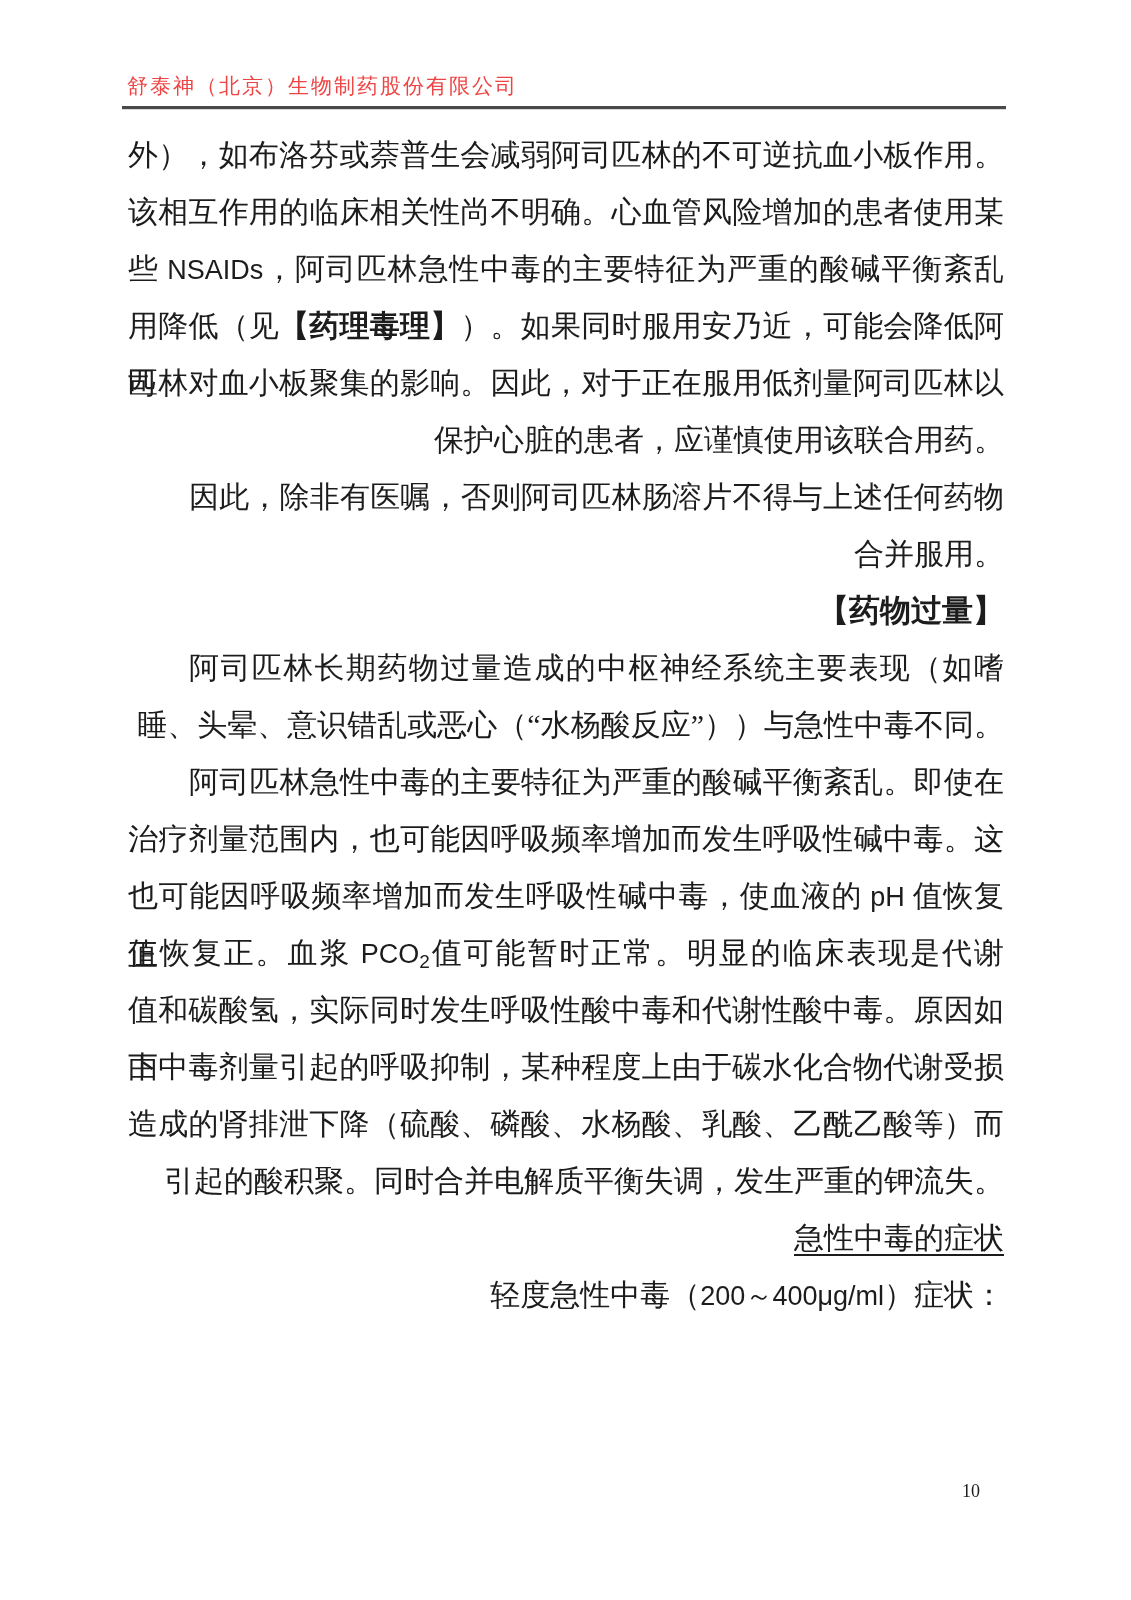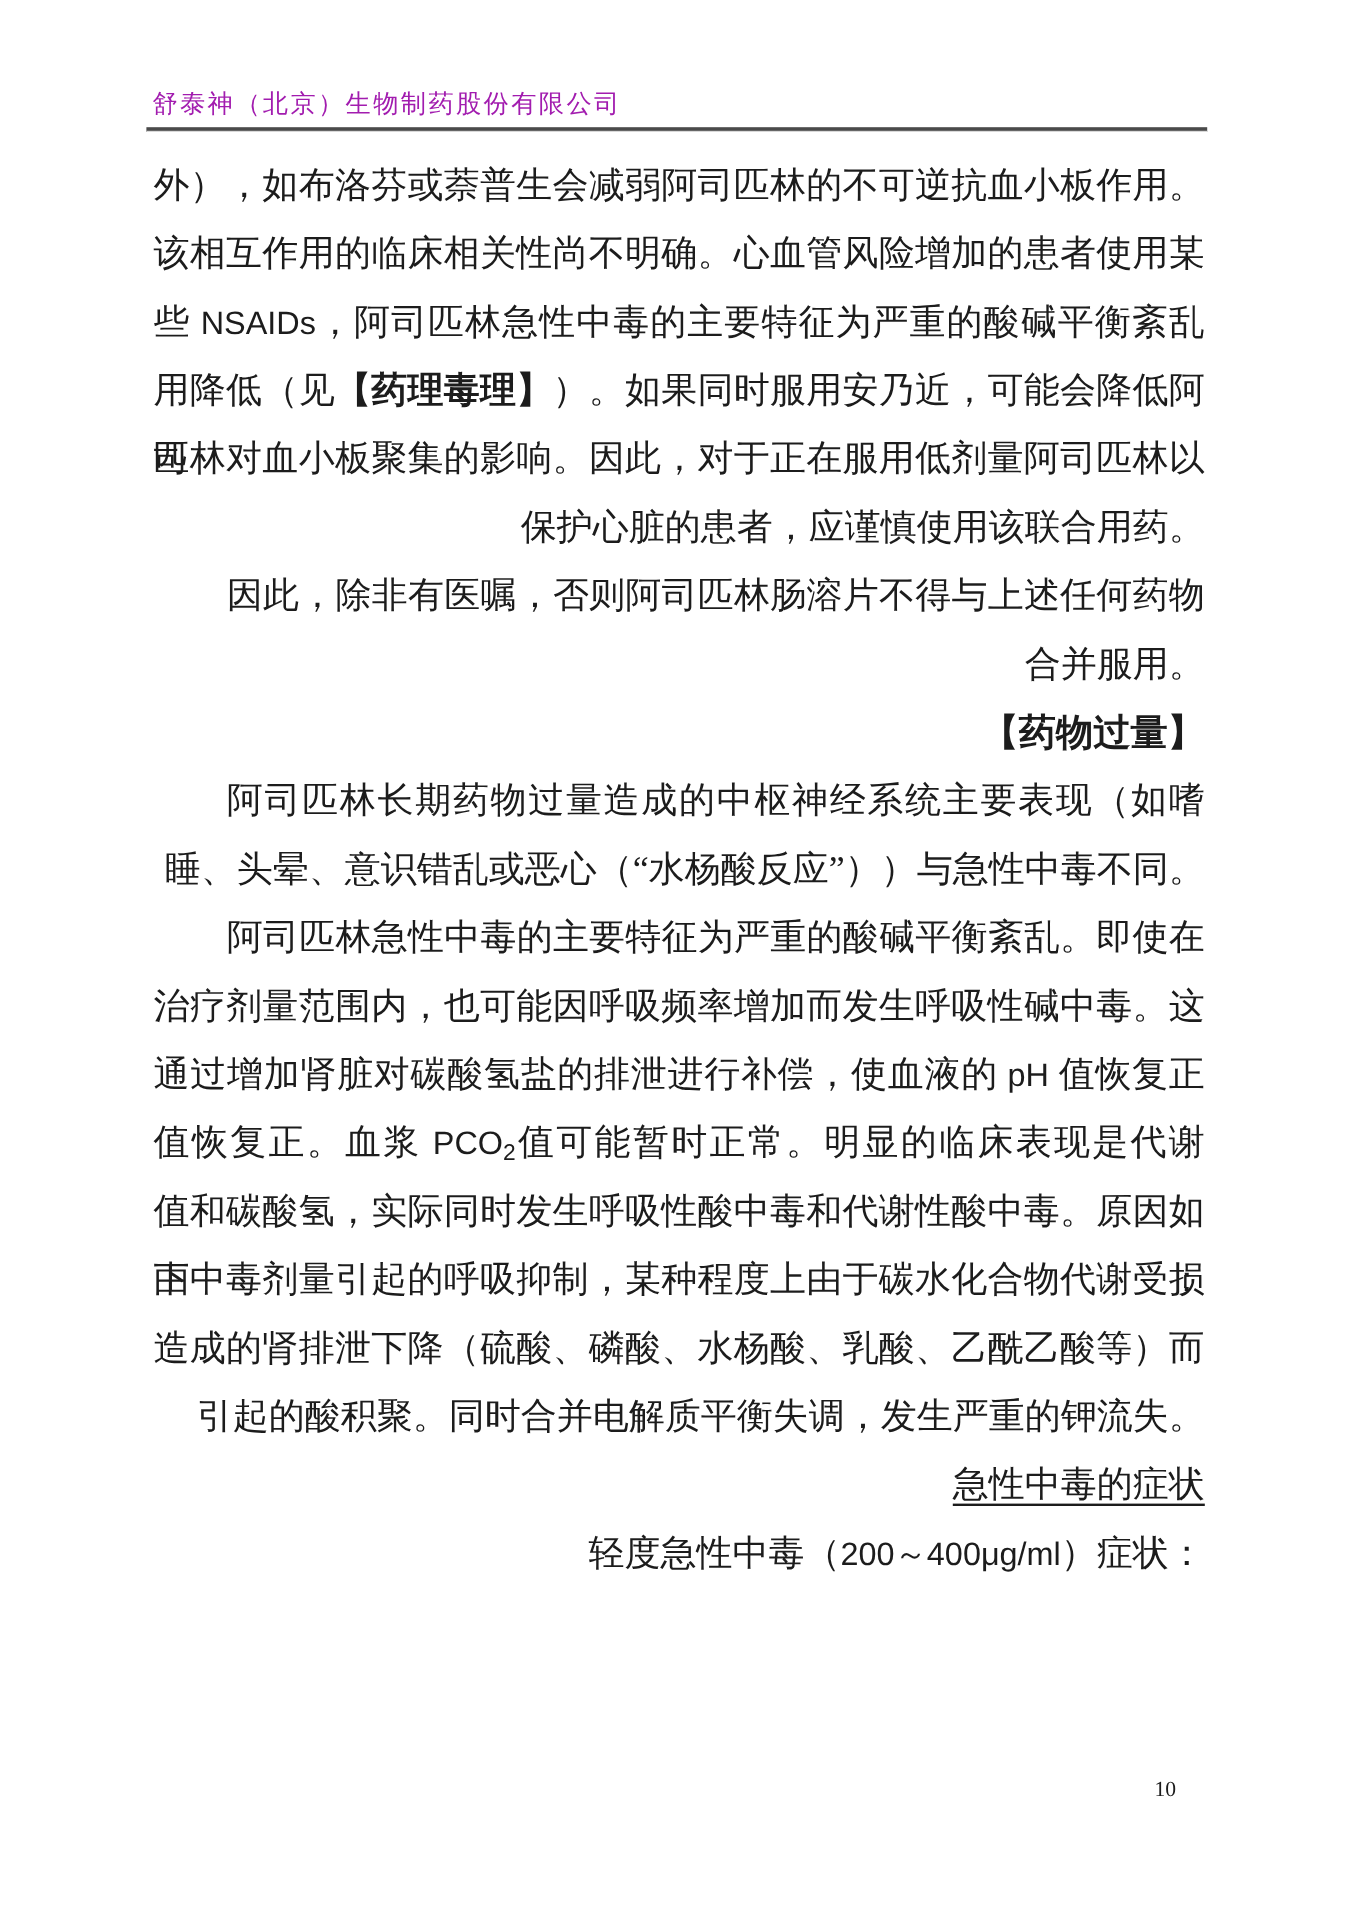--- a/index.html
+++ b/index.html
@@ -15,21 +15,21 @@
     background: #ffffff;
     color: #1c1c1c;
     font-family: "Liberation Serif", "DejaVu Serif", serif;
   }
   .header-text {
     position: absolute;
     left: 127px;
     top: 72px;
     font-size: 21px;
     letter-spacing: 2px;
-    color: #a21caf;
+    color: #ef4444;
     white-space: nowrap;
   }
   .header-rule {
     position: absolute;
     left: 122px;
     top: 106px;
     width: 884px;
     height: 3px;
     background: #4a4a4a;
     border-bottom: 1px solid #d9d9d9;
@@ -97,21 +97,21 @@
       <div class="line just"><span class="cn">用降低（见</span><span class="bold">【药理毒理】</span><span class="cn">）。如果同时服用安乃近，可能会降低阿司</span></div>
       <div class="line just"><span class="cn">匹林对血小板聚集的影响。因此，对于正在服用低剂量阿司匹林以</span></div>
       <div class="line"><span class="cn">保护心脏的患者，应谨慎使用该联合用药。</span></div>
       <div class="line just ind"><span class="cn">因此，除非有医嘱，否则阿司匹林肠溶片不得与上述任何药物</span></div>
       <div class="line"><span class="cn">合并服用。</span></div>
       <div class="line head"><span class="bold">【药物过量】</span></div>
       <div class="line just ind"><span class="cn">阿司匹林长期药物过量造成的中枢神经系统主要表现（如嗜</span></div>
       <div class="line"><span class="cn">睡、头晕、意识错乱或恶心（“水杨酸反应”））与急性中毒不同。</span></div>
       <div class="line just ind"><span class="cn">阿司匹林急性中毒的主要特征为严重的酸碱平衡紊乱。即使在</span></div>
       <div class="line just"><span class="cn">治疗剂量范围内，也可能因呼吸频率增加而发生呼吸性碱中毒。这</span></div>
-      <div class="line just"><span class="cn">通过增加肾脏对碳酸氢盐的排泄进行补偿，使血液的 </span><span class="latin">pH</span><span class="cn"> 值恢复正</span></div>
+      <div class="line just"><span class="cn">也可能因呼吸频率增加而发生呼吸性碱中毒，使血液的 </span><span class="latin">pH</span><span class="cn"> 值恢复正</span></div>
       <div class="line just"><span class="cn">值恢复正。血浆 </span><span class="latin">PCO</span><span class="latinsub">2</span><span class="cn">值可能暂时正常。明显的临床表现是代谢</span></div>
       <div class="line just"><span class="cn">值和碳酸氢，实际同时发生呼吸性酸中毒和代谢性酸中毒。原因如下：</span></div>
       <div class="line just"><span class="cn">由中毒剂量引起的呼吸抑制，某种程度上由于碳水化合物代谢受损</span></div>
       <div class="line just"><span class="cn">造成的肾排泄下降（硫酸、磷酸、水杨酸、乳酸、乙酰乙酸等）而</span></div>
       <div class="line"><span class="cn">引起的酸积聚。同时合并电解质平衡失调，发生严重的钾流失。</span></div>
       <div class="line ind und"><span class="cn">急性中毒的症状</span></div>
       <div class="line ind"><span class="cn">轻度急性中毒（</span><span class="latin">200～400μg/ml</span><span class="cn">）症状：</span></div>
     </div>
   <div class="page-number">10</div>
 </div>

